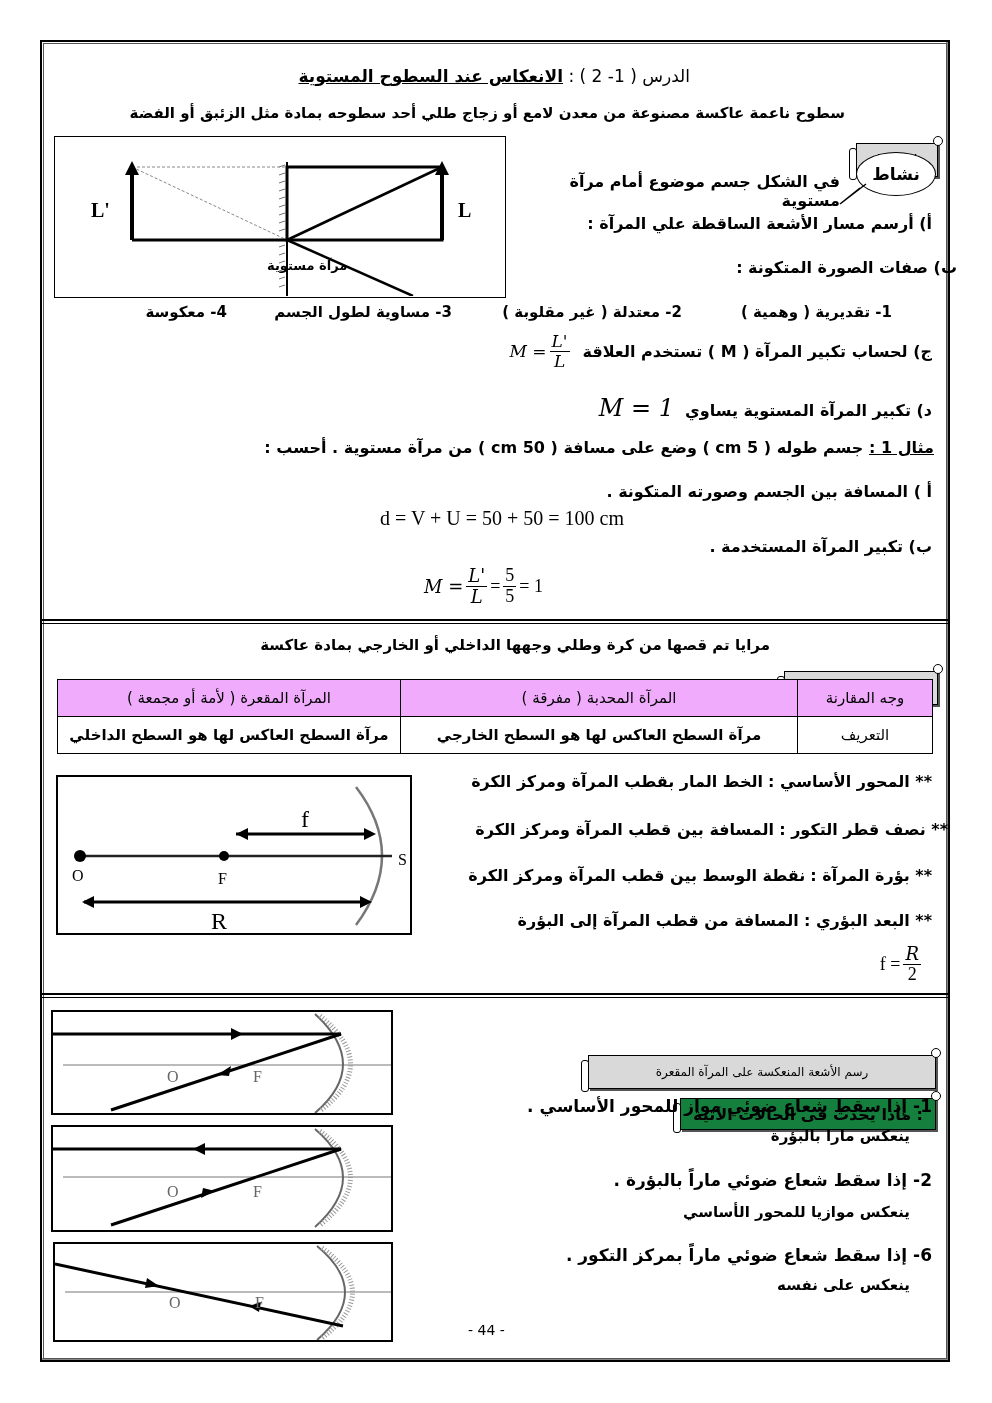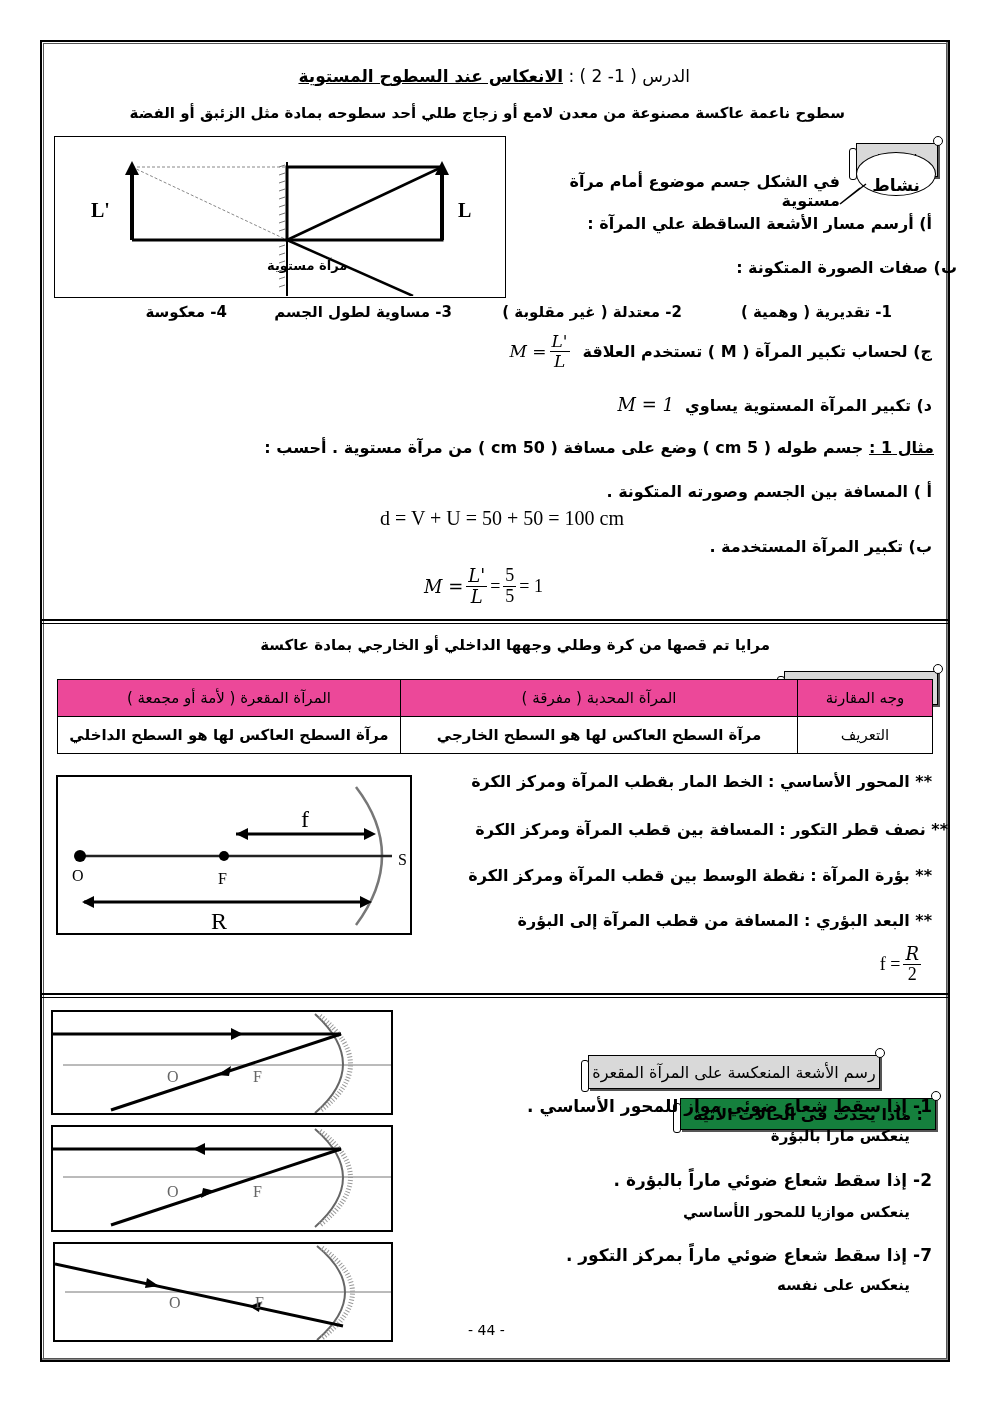--- a/index.html
+++ b/index.html
@@ -16,22 +16,22 @@
   .scroll-label::before { content:""; position:absolute; left:-8px; top:4px; width:6px; bottom:-4px; border:1.5px solid #000; border-radius:3px; background:#fff; }
   .scroll-white { background:#15803d; }
   .figure-box { position:absolute; border:2px solid #000; background:#fff; box-sizing:border-box; }
   .math { font-family:"DejaVu Serif", serif; font-style:italic; }
   .mathr { font-family:"Liberation Serif", serif; }
   .frac { display:inline-flex; flex-direction:column; align-items:center; vertical-align:middle; margin:0 3px; }
   .frac .num { border-bottom:1px solid #000; padding:0 2px; line-height:1.1; }
   .frac .den { line-height:1.1; }
   table.cmp { position:absolute; border-collapse:collapse; direction:rtl; font-size:15px; }
   table.cmp td, table.cmp th { border:1px solid #000; padding:4px 8px; text-align:center; height:28px; }
-  table.cmp th { background:#ec4899; font-weight:normal; }
-  .speech { position:absolute; border:1.5px solid #000; border-radius:50%; background:#fff; display:flex; align-items:flex-end; justify-content:center; font-size:17px; font-weight:bold; }
+  table.cmp th { background:#f0abfc; font-weight:normal; }
+  .speech { position:absolute; border:1.5px solid #000; border-radius:50%; background:#fff; display:flex; align-items:center; justify-content:center; font-size:17px; font-weight:bold; }
   .u { text-decoration:underline; }
 </style>
 </head>
 <body>
 
 <div class="page-frame"></div>
 <div class="sep" style="top:619px;"></div>
 <div class="sep" style="top:993px;"></div>
 
 <div class="abs rtl" style="left:200px; top:66px; width:490px; font-size:17px;">
@@ -103,21 +103,21 @@
     <span>M =</span>
     <span class="frac">
         <span class="num">L'</span>
         <span class="den">L</span>
       </span>
   </span>
 </div>
 
 <div class="abs rtl" style="left:500px; top:394px; width:432px; font-size:16px;">
   <span class="bold">د) تكبير المرآة المستوية يساوي</span>
-  <span class="math" style="direction:ltr; unicode-bidi:embed; font-size:18px; margin-right:6px;">M = 1</span>
+  <span class="math" style="direction:ltr; unicode-bidi:embed; font-size:24px; margin-right:6px;">M = 1</span>
 </div>
 
 <div class="abs rtl bold" style="left:220px; top:438px; width:714px; font-size:16px;">
   <span class="u">مثال 1 :</span>
   <span>جسم طوله ( 5 cm ) وضع على مسافة ( 50 cm ) من مرآة مستوية . أحسب :</span>
 </div>
 <div class="abs rtl bold" style="left:500px; top:482px; width:432px; font-size:16px;">أ ) المسافة بين الجسم وصورته المتكونة .</div>
 <div class="abs mathr" style="left:348px; top:507px; font-size:20px;margin-left:32px;">d = V + U = 50 + 50 = 100 cm</div>
 <div class="abs rtl bold" style="left:500px; top:537px; width:432px; font-size:16px;">ب) تكبير المرآة المستخدمة .</div>
 <div class="abs" style="left:424px; top:566px; font-size:18px; display:flex; align-items:center;">
@@ -233,27 +233,27 @@
     <path d="M 262 2 Q 318 48 262 96" fill="none" stroke="#666" stroke-width="2"></path>
     <path d="M 267 4 Q 328 48 267 94" fill="none" stroke="#999" stroke-width="5" stroke-dasharray="1,2"></path>
     <line x1="0" y1="20" x2="288" y2="82" stroke="#000" stroke-width="3"></line>
     <polygon points="104,42 92,34 90,44" fill="#000"></polygon>
     <polygon points="194,62 206,58 204,68" fill="#000"></polygon>
     <text x="114" y="64" font-family="Liberation Serif, serif" font-size="16" fill="#666">O</text>
     <text x="200" y="64" font-family="Liberation Serif, serif" font-size="16" fill="#666">F</text>
   </svg>
 </div>
 
-<div class="scroll-label" style="left:588px; top:1014px; width:292px; height:34px; font-size:16px;">
+<div class="scroll-label" style="left:588px; top:1014px; width:348px; height:34px; font-size:12px;">
   <span>رسم الأشعة المنعكسة على المرآة المقعرة</span>
 </div>
 <div class="scroll-label scroll-white" style="left:680px; top:1057px; width:256px; height:32px; font-size:16px;">
   <span class="bold">ماذا يحدث فى الحالات الآتية :</span>
 </div>
 
 <div class="abs rtl bold" style="left:420px; top:1096px; width:512px; font-size:17px;">1- إذا سقط شعاع ضوئي مواز للمحور الأساسي .</div>
 <div class="abs rtl heavy" style="left:420px; top:1127px; width:490px; font-size:15px;">ينعكس مارا بالبؤرة</div>
 <div class="abs rtl bold" style="left:420px; top:1170px; width:512px; font-size:17px;">2- إذا سقط شعاع ضوئي ماراً بالبؤرة .</div>
 <div class="abs rtl heavy" style="left:420px; top:1203px; width:490px; font-size:15px;">ينعكس موازيا للمحور الأساسي</div>
-<div class="abs rtl bold" style="left:420px; top:1245px; width:512px; font-size:17px;">7- إذا سقط شعاع ضوئي ماراً بمركز التكور .</div>
+<div class="abs rtl bold" style="left:420px; top:1245px; width:512px; font-size:17px;">6- إذا سقط شعاع ضوئي ماراً بمركز التكور .</div>
 <div class="abs rtl heavy" style="left:420px; top:1276px; width:490px; font-size:15px;">ينعكس على نفسه</div>
 
 <div class="abs" style="left:468px; top:1322px; font-size:14px;">- 44 -</div>
 
 </body></html>

